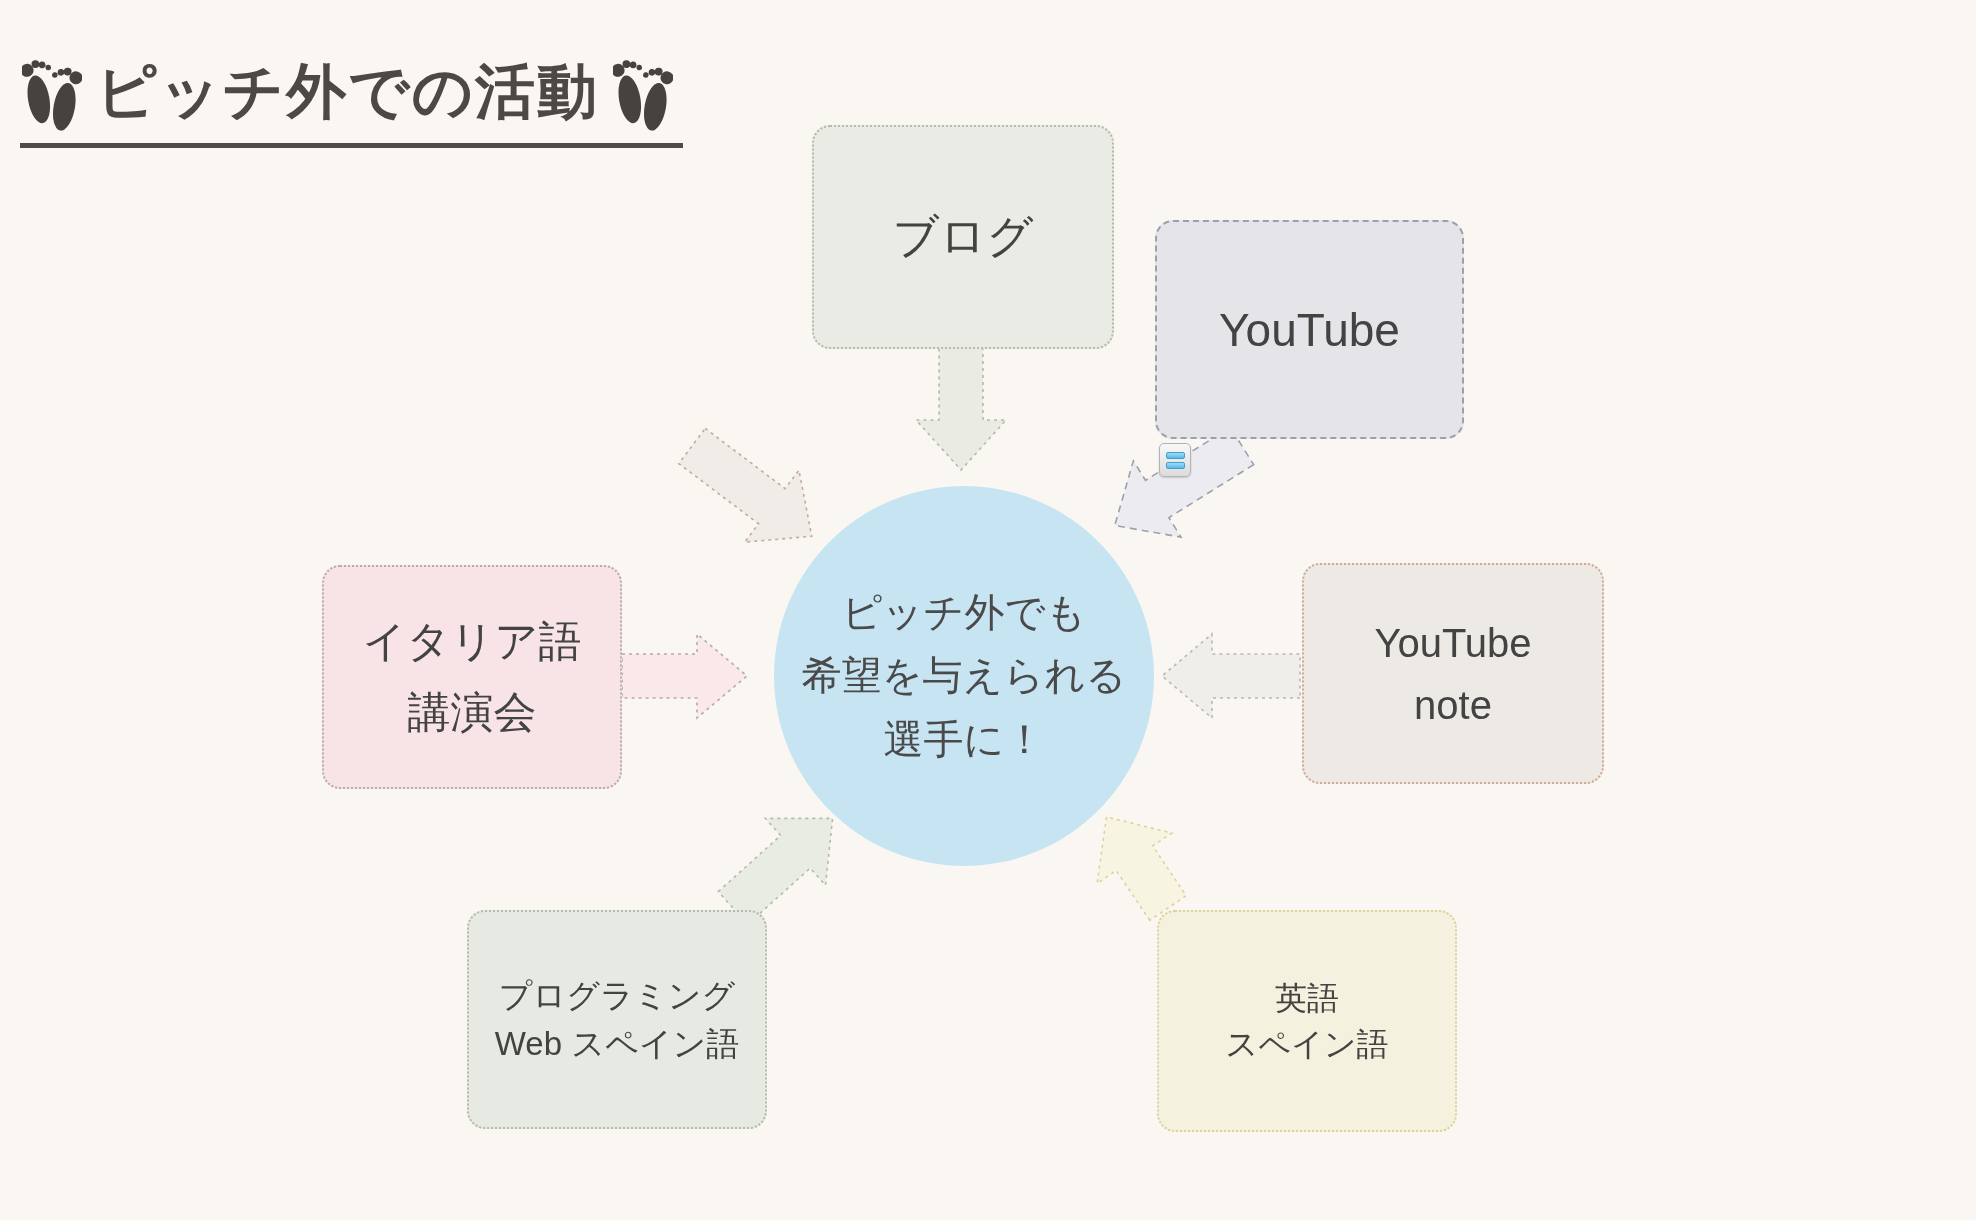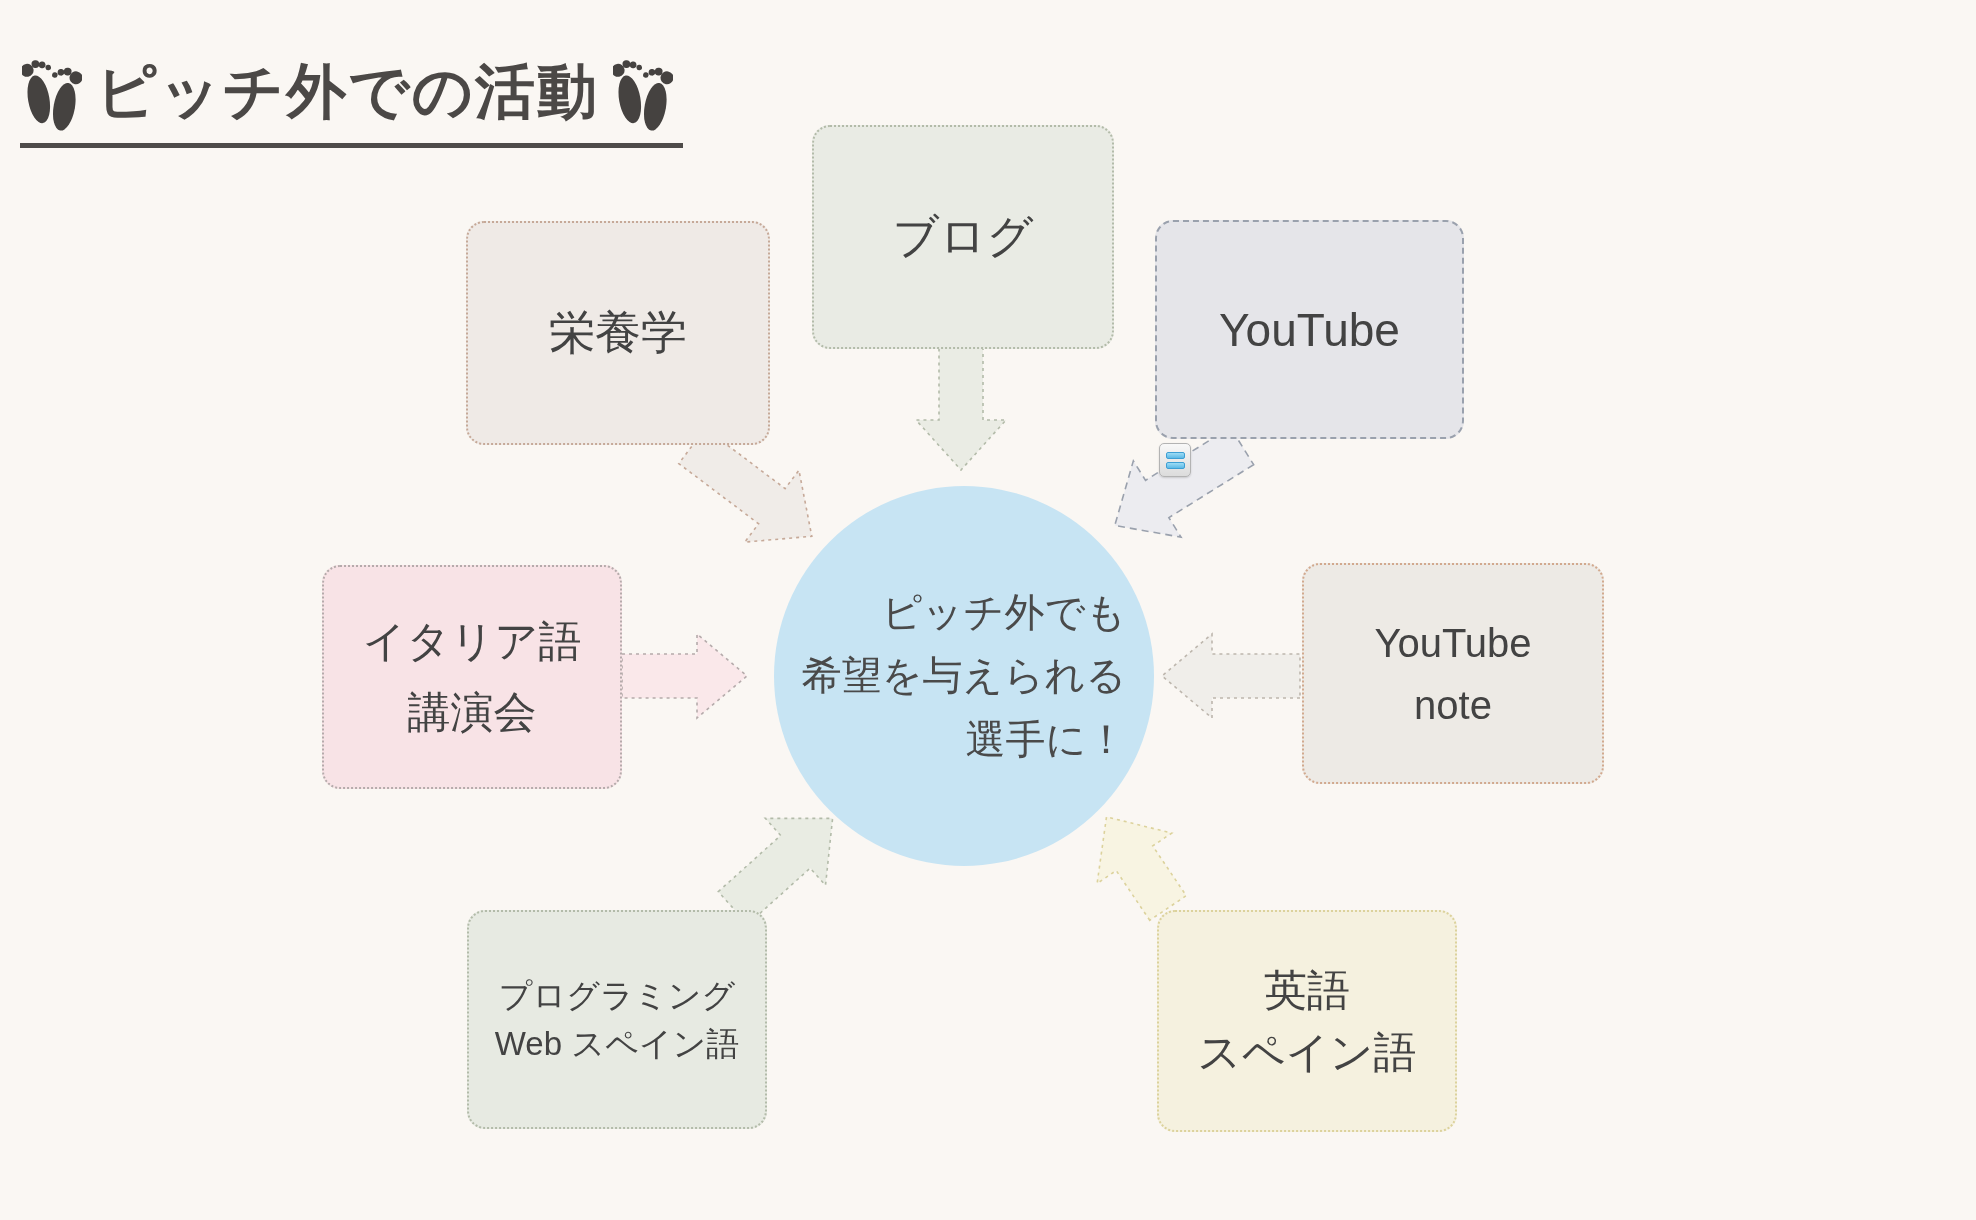--- a/index.html
+++ b/index.html
@@ -45,27 +45,27 @@
   #box-youtube    {left:1155px;top:220px; width:305px;height:215px;background:#e5e5e9;border:2px dashed #9aa1ad;}
   #box-italian    {left:322px; top:565px; width:296px;height:220px;background:#f8e3e6;border:2px dotted #b5abab;}
   #box-twitter    {left:1302px;top:563px; width:298px;height:217px;background:#edeae5;border:2px dotted #d2a98e;}
   #box-programming{left:467px; top:910px; width:296px;height:215px;background:#e7eae2;border:2px dotted #b3bba9;}
   #box-english    {left:1157px;top:910px; width:296px;height:218px;background:#f5f1df;border:2px dotted #dcd29c;}
 
   #box-blog .node-label, #box-nutrition .node-label, #box-youtube .node-label{font-size:46px;}
   #box-italian .node-label{font-size:43px;line-height:1.65;}
   #box-twitter .node-label{font-size:40px;line-height:1.55;}
   #box-programming .node-label{font-size:33px;line-height:1.45;}
-  #box-english .node-label{font-size:43px;line-height:1.45;}
+  #box-english .node-label{font-size:32px;line-height:1.45;}
 
   
   .center-circle{
     position:absolute;left:774px;top:486px;width:380px;height:380px;
     background:#c7e4f3;border-radius:50%;z-index:3;
-    display:flex;align-items:center;justify-content:center;text-align:right;
+    display:flex;align-items:center;justify-content:center;text-align:center;
   }
   .center-circle .circle-text{
     font-size:40px;line-height:1.58;color:#4a4a4a;white-space:pre-line;
   }
 
   
   .mini-icon{
     position:absolute;left:1159px;top:443px;width:30px;height:32px;z-index:4;
     background:linear-gradient(#f8f8f8,#dcdcdc);
     border:1px solid #b3b3b3;border-radius:5px;
@@ -137,23 +137,20 @@
           <circle cx="-16" cy="-22" r="3"></circle>
         </g>
       </g>
     </svg>
   </div>
 
   <div class="node" id="box-blog">
     <span class="node-label">ブログ</span>
   </div>
 
-  <div class="node" id="box-nutrition">
-    <span class="node-label">栄養学</span>
-  </div>
 
   <div class="node" id="box-italian">
     <span class="node-label">イタリア語
 講演会</span>
   </div>
 
   <div class="node" id="box-youtube">
     <span class="node-label">YouTube</span>
   </div>
 

